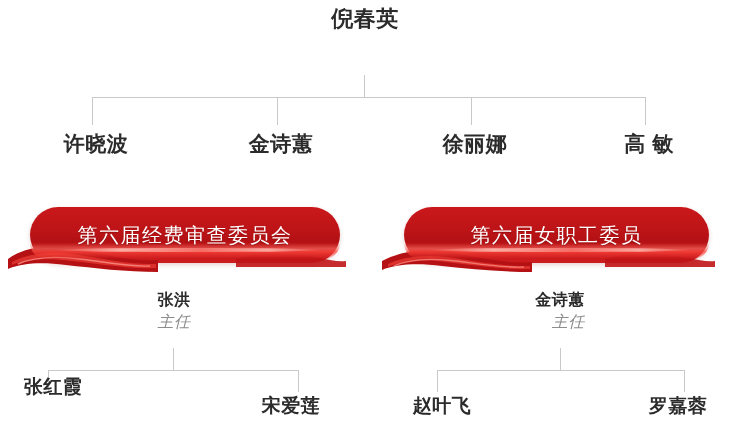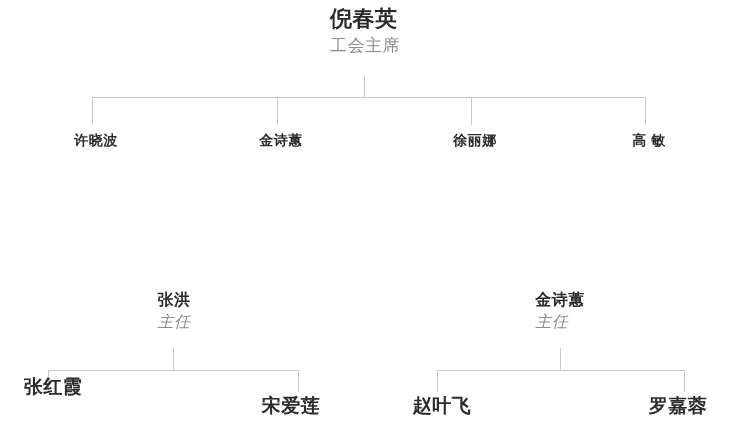--- a/index.html
+++ b/index.html
@@ -26,41 +26,41 @@
   }
   .conn-h {
     position: absolute;
     height: 1px;
     background: #c9c9c9;
   }
 
   
   .node {
     position: absolute;
-    text-align: left;
+    text-align: right;
     white-space: nowrap;
     transform: translateX(-50%);
   }
   .node-name {
     color: #2b2b2b;
     font-weight: bold;
     line-height: 1.18;
     letter-spacing: 0.5px;
   }
   .node-title {
     color: #8c8c8c;
     font-weight: normal;
     line-height: 1.25;
     letter-spacing: 0.5px;
   }
 
   .root-node .node-name { font-size: 22px; }
   .root-node .node-title { font-size: 17px; margin-top: 3px; }
 
-  .lead-node .node-name { font-size: 14px; margin-left: 8px; }
+  .lead-node .node-name { font-size: 21px; margin-left: 8px; }
 
   .sub-head .node-name { font-size: 16px; }
   .sub-head .node-title { font-size: 16px; margin-top: 2px; font-style: italic; }
 
   .leaf-node .node-name { font-size: 19px; }
 
   
   .banner {
     position: absolute;
     height: 56px;
@@ -132,21 +132,20 @@
     pointer-events: none;
   }
 </style>
 </head>
 <body>
 
 <div id="chart-root">
 
   <div class="node root-node" style="left:365px; top:6px;">
     <div class="node-name">倪春英</div>
-    <div class="node-title">工会主席</div>
   </div>
 
   <div class="conn-v" style="left:364px; top:75px; height:22px;"></div>
 
   <div class="conn-h" style="left:92px; top:97px; width:554px;"></div>
 
   <div class="conn-v" style="left:92px; top:97px; height:28px;"></div>
   <div class="conn-v" style="left:277px; top:97px; height:28px;"></div>
   <div class="conn-v" style="left:471px; top:97px; height:28px;"></div>
   <div class="conn-v" style="left:645px; top:97px; height:28px;"></div>
@@ -157,21 +156,47 @@
   <div class="node lead-node" style="left:277px; top:132px;">
     <div class="node-name">金诗蕙</div>
   </div>
   <div class="node lead-node" style="left:471px; top:132px;">
     <div class="node-name">徐丽娜</div>
   </div>
   <div class="node lead-node" style="left:645px; top:132px;">
     <div class="node-name">高 敏</div>
   </div>
 
-
+  <div class="banner" style="left:30px; top:207px; width:310px;">
+    <svg class="banner-tail" viewBox="0 0 150 34" preserveAspectRatio="none">
+      <path d="M0,21 C16,9 40,6 68,11 C96,16 124,24 150,22 L150,34 C118,34 86,30 58,27 C34,24 14,25 0,31 Z" fill="#b51013"></path>
+      <path d="M4,24 C20,15 44,13 70,17 C98,21 124,27 148,26 L148,30 C120,31 92,26 64,23 C38,20 18,21 4,27 Z" fill="#e0352f" opacity="0.85"></path>
+      <path d="M10,26 C26,19 48,18 72,21 C98,24 120,29 142,28" stroke="#ff9a90" stroke-width="1.4" fill="none" opacity="0.75"></path>
+    </svg>
+    <div class="banner-sheen"></div>
+    <div class="banner-sheen2"></div>
+    <svg class="banner-tail-right" viewBox="0 0 110 22" preserveAspectRatio="none">
+      <path d="M0,14 C26,6 56,8 84,13 C94,15 102,17 110,16 L110,22 L0,22 Z" fill="#c01417" opacity="0.9"></path>
+    </svg>
+    <div class="banner-label">第六届经费审查委员会</div>
+  </div>
+
+  <div class="banner" style="left:404px; top:207px; width:305px;">
+    <svg class="banner-tail" viewBox="0 0 150 34" preserveAspectRatio="none">
+      <path d="M0,23 C18,13 44,10 72,15 C100,20 126,26 150,24 L150,34 C118,34 88,31 60,28 C36,25 14,26 0,32 Z" fill="#b51013"></path>
+      <path d="M6,26 C22,18 46,16 72,20 C98,24 124,29 148,28 L148,31 C120,32 92,27 64,24 C40,21 20,23 6,29 Z" fill="#e0352f" opacity="0.85"></path>
+      <path d="M12,28 C28,21 50,20 74,23 C98,26 120,30 142,29" stroke="#ff9a90" stroke-width="1.4" fill="none" opacity="0.7"></path>
+    </svg>
+    <div class="banner-sheen"></div>
+    <div class="banner-sheen2"></div>
+    <svg class="banner-tail-right" viewBox="0 0 110 22" preserveAspectRatio="none">
+      <path d="M0,14 C26,6 56,8 84,13 C94,15 102,17 110,16 L110,22 L0,22 Z" fill="#c01417" opacity="0.9"></path>
+    </svg>
+    <div class="banner-label">第六届女职工委员</div>
+  </div>
 
   <div class="node sub-head" style="left:174px; top:291px;">
     <div class="node-name">张洪</div>
     <div class="node-title">主任</div>
   </div>
 
   <div class="conn-v" style="left:173px; top:348px; height:22px;"></div>
   <div class="conn-h" style="left:48px; top:370px; width:250px;"></div>
   <div class="conn-v" style="left:48px; top:370px; height:22px;"></div>
   <div class="conn-v" style="left:298px; top:370px; height:22px;"></div>

